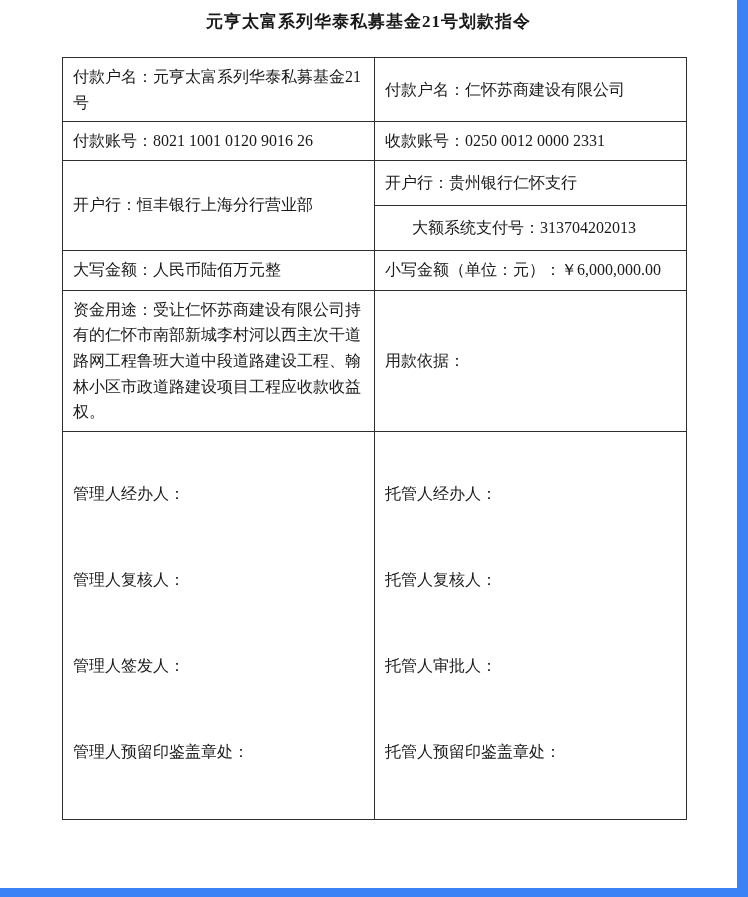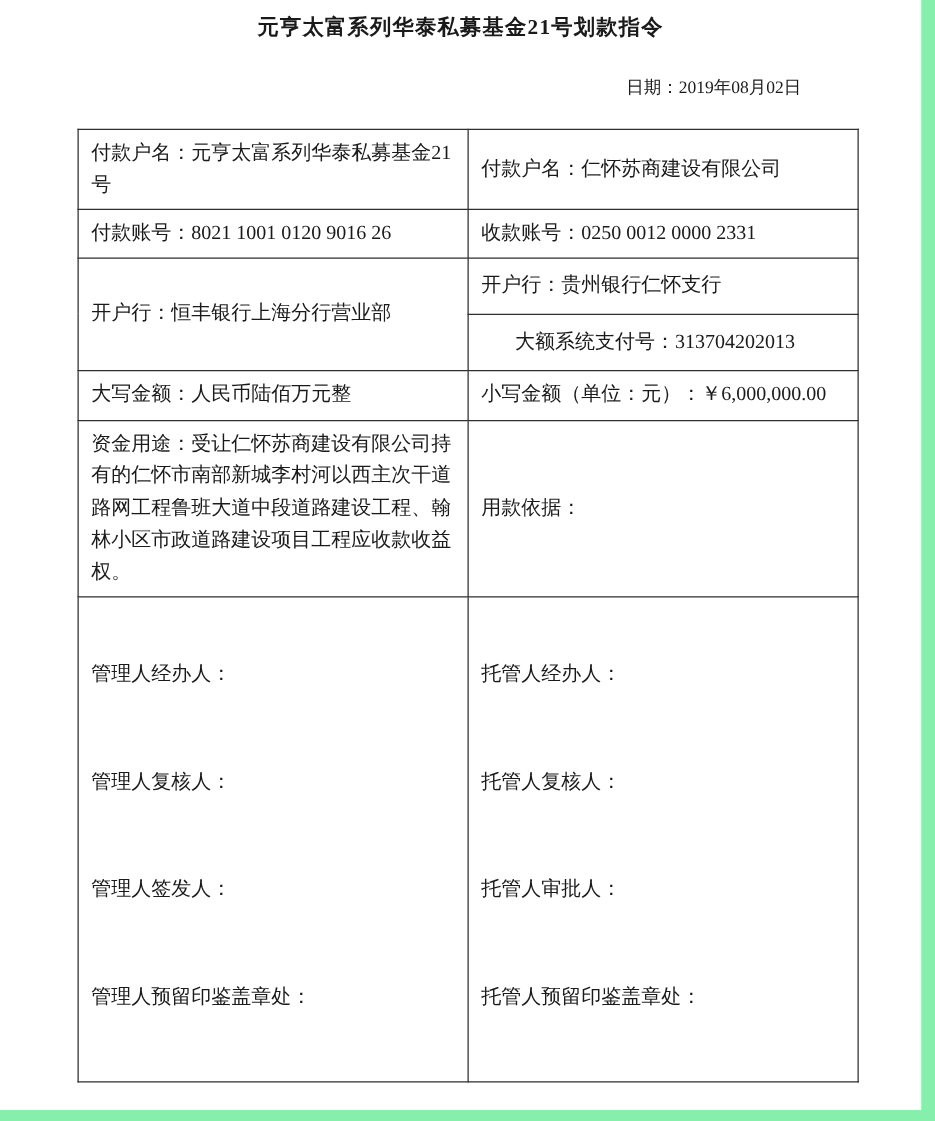--- a/index.html
+++ b/index.html
@@ -6,21 +6,21 @@
   html, body {
     width: 748px;
     font-family: "Liberation Serif", "DejaVu Serif", serif;
     color: #1a1a1a;
     background: #d2d2d2;
   }
   .canvas {
     position: relative;
     width: 748px;
     height: 897px;
-    background: #86efac;
+    background: #3b82f6;
     overflow: hidden;
   }
   .page {
     position: absolute;
     top: 0;
     left: 0;
     width: 737px;
     height: 888px;
     background: #ffffff;
   }
@@ -63,21 +63,20 @@
   .sig-item:last-child { margin-bottom: 5px; }
 </style>
 </head>
 <body>
 
 <div class="canvas">
   <div class="page">
 
     <h1 class="title">元亨太富系列华泰私募基金21号划款指令</h1>
 
-    <div class="date">日期：2019年08月02日</div>
 
     <table class="form">
       <colgroup>
         <col style="width: 312px">
         <col style="width: 312px">
       </colgroup>
       <tbody>
         <tr class="r1">
           <td>付款户名：元亨太富系列华泰私募基金21号</td>
           <td>付款户名：仁怀苏商建设有限公司</td>

